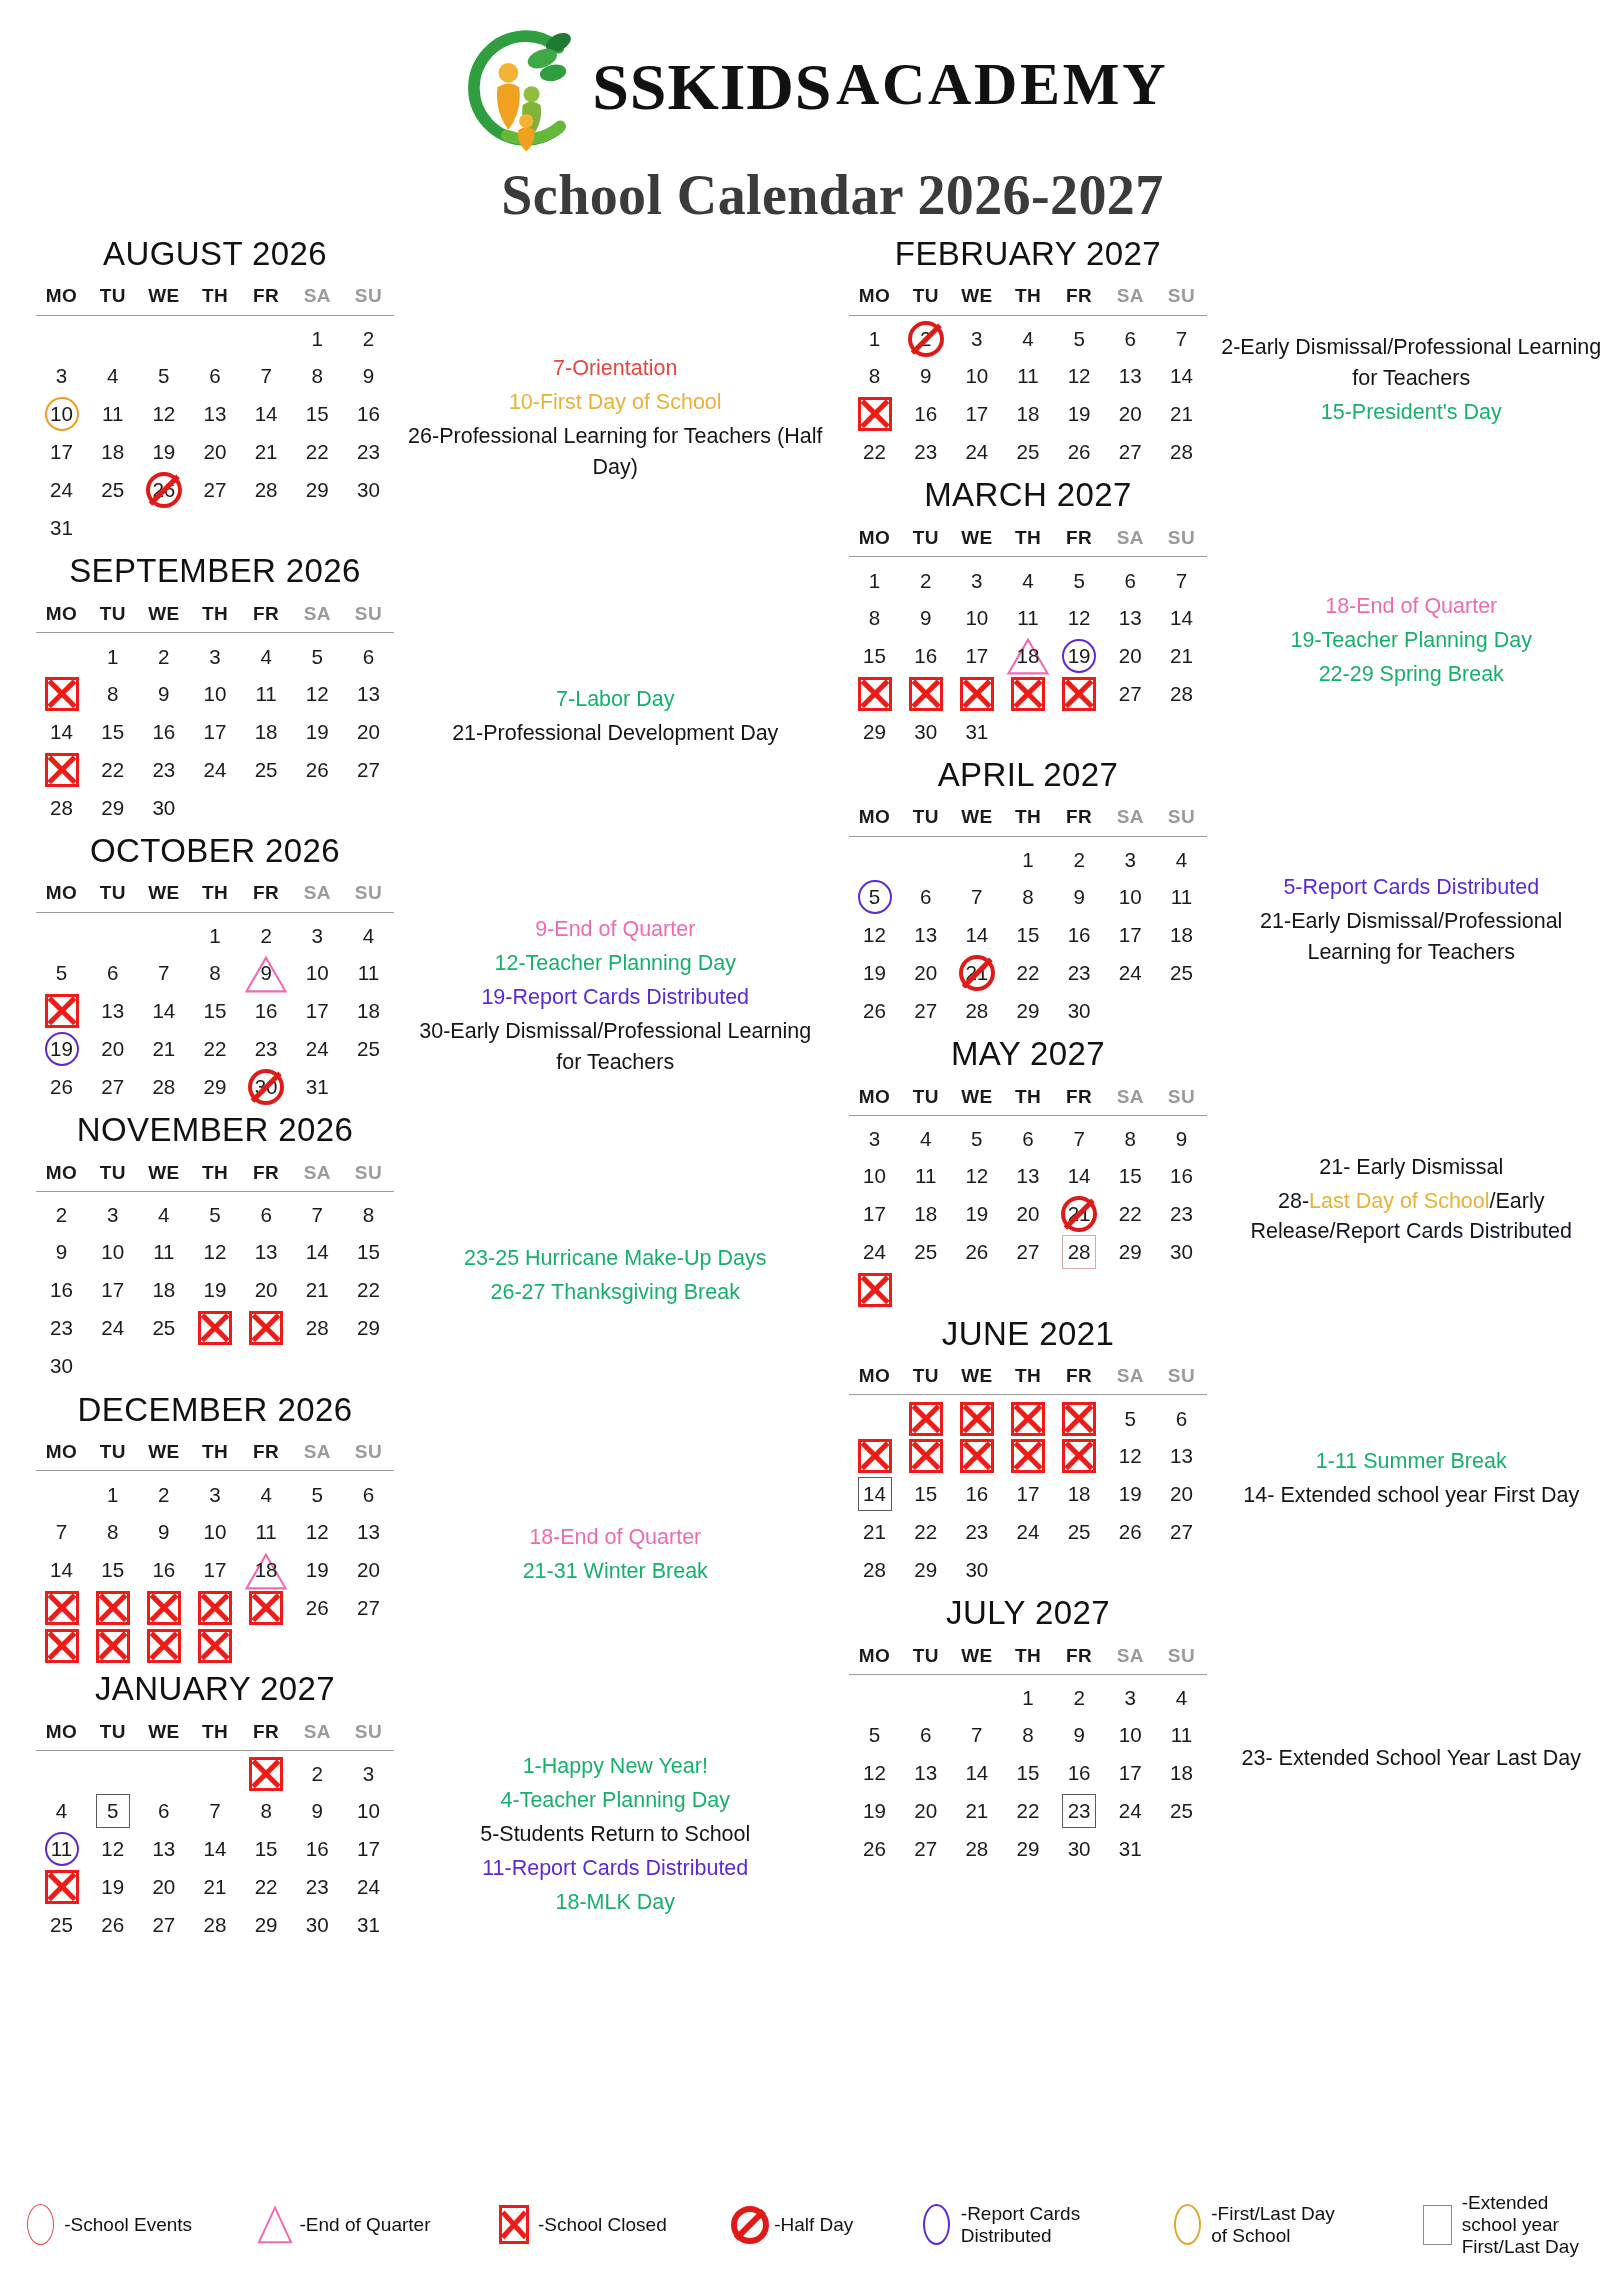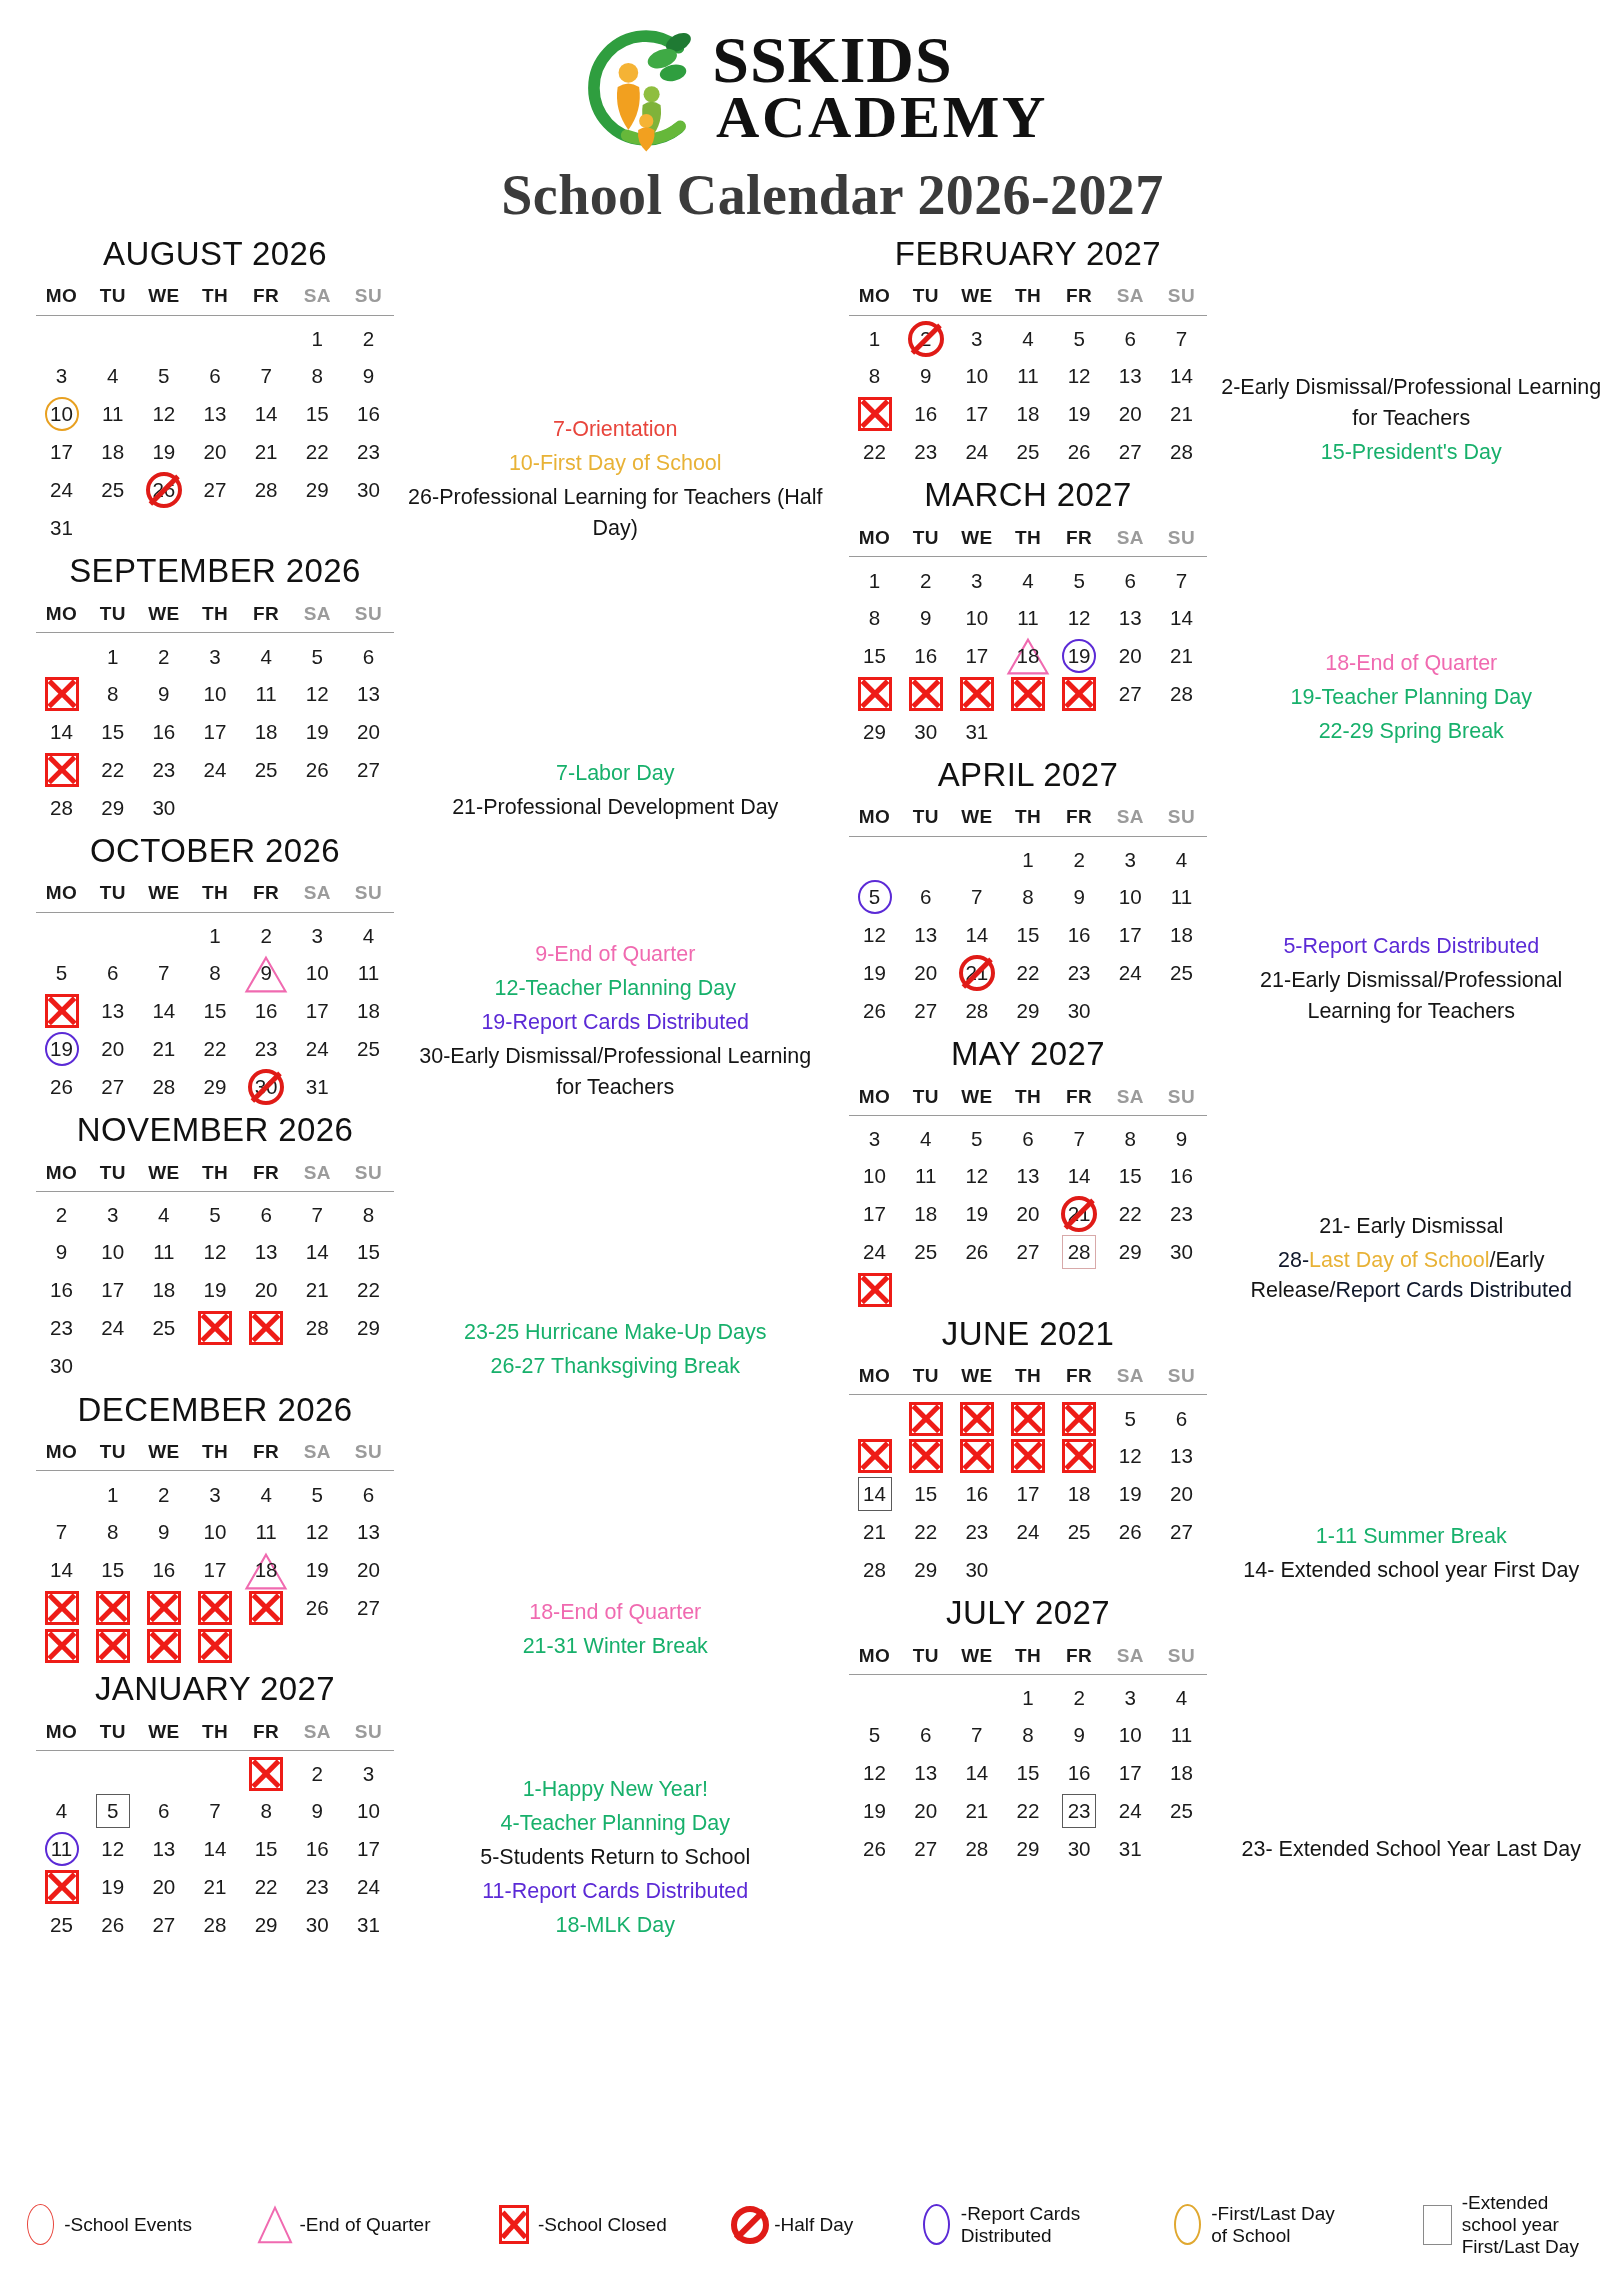--- a/index.html
+++ b/index.html
@@ -10,37 +10,37 @@
     font-family: "Liberation Sans", sans-serif;
     color: #111111;
     position: relative;
     overflow: hidden;
   }
 
   
   .header { width:100%; padding-top: 16px; text-align:center; }
   .logo-row { display:flex; align-items:center; justify-content:center; gap: 5.4px; height: 143px; }
   .logo-mark { width: 134px; height: 134px; position: relative; flex: 0 0 auto; }
-  .logo-words { display:flex; flex-direction:column; align-items:flex-start; line-height:0.92; }
+  .logo-words { display:flex; flex-direction:row; align-items:flex-start; line-height:0.92; }
   .logo-words .l1 { font-family:"Liberation Serif", serif; font-size: 66px; font-weight:700; letter-spacing:0.9px; color:#111; }
   .logo-words .l2 { font-family:"Liberation Serif", serif; font-size: 60px; font-weight:700; letter-spacing:2.7px; color:#111; padding-left:3.6px;}
   .page-title {
     font-family:"Liberation Serif", serif;
     font-size: 56px; font-weight:700; color:#3b3b3b;
     margin-top: 3.6px; letter-spacing: 0.4px; padding-left: 44px;
   }
 
   
   .columns { position:absolute; top: 235px; left:0; width:1621px; }
   .col { position:absolute; top:0; }
   .col-left  { left: 36px;  width: 788px; }
   .col-right { left: 833px; width: 770px; }
 
   .month-block { position: relative; width:100%; margin-bottom: 5.4px; }
-  .mb-inner { display:flex; align-items:flex-end; }
+  .mb-inner { display:flex; align-items:center; }
   .cal { width: 358px; flex:0 0 358px; }
   .cal.right-cal { margin-left: 16px; }
   .events { flex:1 1 auto; padding-top: 57px; padding-left: 12.5px; text-align:center; }
 
   .month-name {
     text-align:center;
     font-size: 33px;
     font-weight: 400;
     letter-spacing: 0.4px;
     color:#111;

